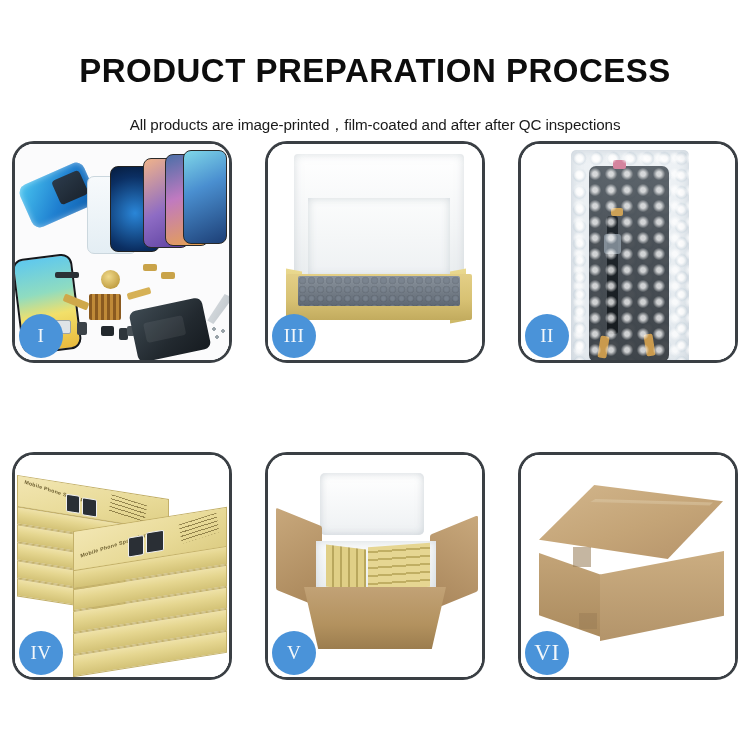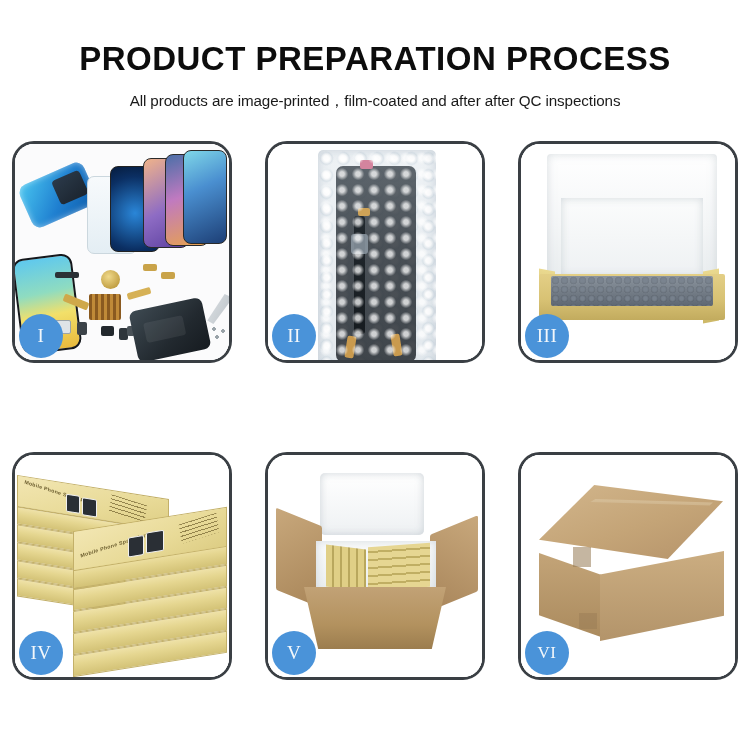--- a/index.html
+++ b/index.html
@@ -24,21 +24,21 @@
 
   
   .header {
     position: absolute;
     left: 0;
     top: 0;
     width: 750px;
     text-align: center;
   }
   .title {
-    margin: 4px;
+    margin: 16px;
     padding-top: 36px;
     font-size: 33px;
     font-weight: bold;
     letter-spacing: 0.5px;
     color: #0d0d0d;
     font-family: "Liberation Sans", sans-serif;
     white-space: nowrap;
   }
   .subtitle {
     margin: 0;
@@ -89,21 +89,21 @@
     border-radius: 50%;
     background: #4a93d9;
     color: #f2f7fb;
     font-family: "Liberation Serif", serif;
     font-size: 19px;
     line-height: 44px;
     text-align: center;
     letter-spacing: 0.5px;
     z-index: 20;
   }
-  .badge.b6 { font-size: 17px; }
+  .badge.b6 { font-size: 23px; }
 
   
   .p1-bg { position:absolute; inset:0; background:#fbfbfc; }
   .scr-blue {
     position: absolute; left: 8px; top: 28px; width: 70px; height: 46px;
     background: linear-gradient(135deg,#49c6f0 0%,#1f7fd0 55%,#0d5ba8 100%);
     border-radius: 9px; transform: rotate(-24deg);
     box-shadow: inset 0 0 6px rgba(255,255,255,.5);
   }
   .scr-blue:after {
@@ -407,49 +407,49 @@
         <div class="tiny t8"></div>
         <div class="board"></div>
         <div class="screws"></div>
         <div class="tweezer"></div>
       </div>
       <div class="badge">I</div>
     </div>
 
     <div class="panel">
       <div class="panel-photo">
+        <div class="p3-bg"></div>
+        <div class="foam-lid"></div>
+        <div class="tray-lip-l"></div>
+        <div class="tray-lip-r"></div>
+        <div class="box-tray"></div>
+        <div class="tray-inner"></div>
+      </div>
+      <div class="badge">III</div>
+    </div>
+
+    <div class="panel">
+      <div class="panel-photo">
         <div class="p2-bg"></div>
         <div class="bubble-pack">
           <div class="lcd-inner"></div>
           <div class="lcd-flex"></div>
           <div class="lcd-conn"></div>
           <div class="lcd-tab-pink"></div>
           <div class="lcd-gold-1"></div>
           <div class="lcd-gold-2"></div>
           <div class="lcd-gold-3"></div>
         </div>
         <div class="bubble-overlay"></div>
       </div>
       <div class="badge">II</div>
     </div>
 
     <div class="panel">
       <div class="panel-photo">
-        <div class="p3-bg"></div>
-        <div class="foam-lid"></div>
-        <div class="tray-lip-l"></div>
-        <div class="tray-lip-r"></div>
-        <div class="box-tray"></div>
-        <div class="tray-inner"></div>
-      </div>
-      <div class="badge">III</div>
-    </div>
-
-    <div class="panel">
-      <div class="panel-photo">
         <div class="p4-bg"></div>
         <div class="stack">
 
           <div class="kbox" style="left:2px; top:46px; width:106px; height:16px; transform: skewY(9deg);"></div>
           <div class="kbox" style="left:2px; top:64px; width:106px; height:16px; transform: skewY(9deg);"></div>
           <div class="kbox" style="left:2px; top:82px; width:106px; height:16px; transform: skewY(9deg);"></div>
           <div class="kbox" style="left:2px; top:100px; width:106px; height:16px; transform: skewY(9deg);"></div>
           <div class="kbox" style="left:2px; top:118px; width:106px; height:16px; transform: skewY(9deg);"></div>
 
           <div class="kbox" style="left:2px; top:18px; width:150px; height:30px; transform: skewY(9deg);">

